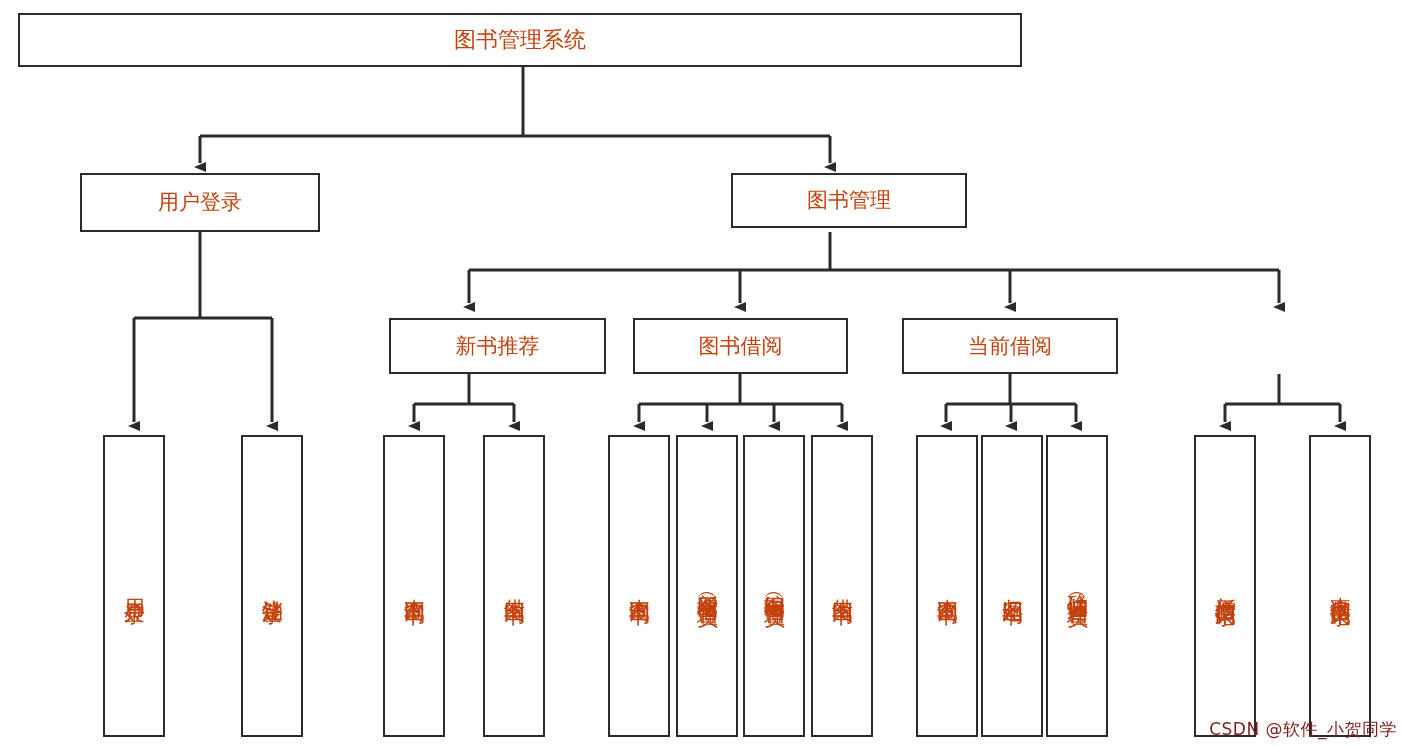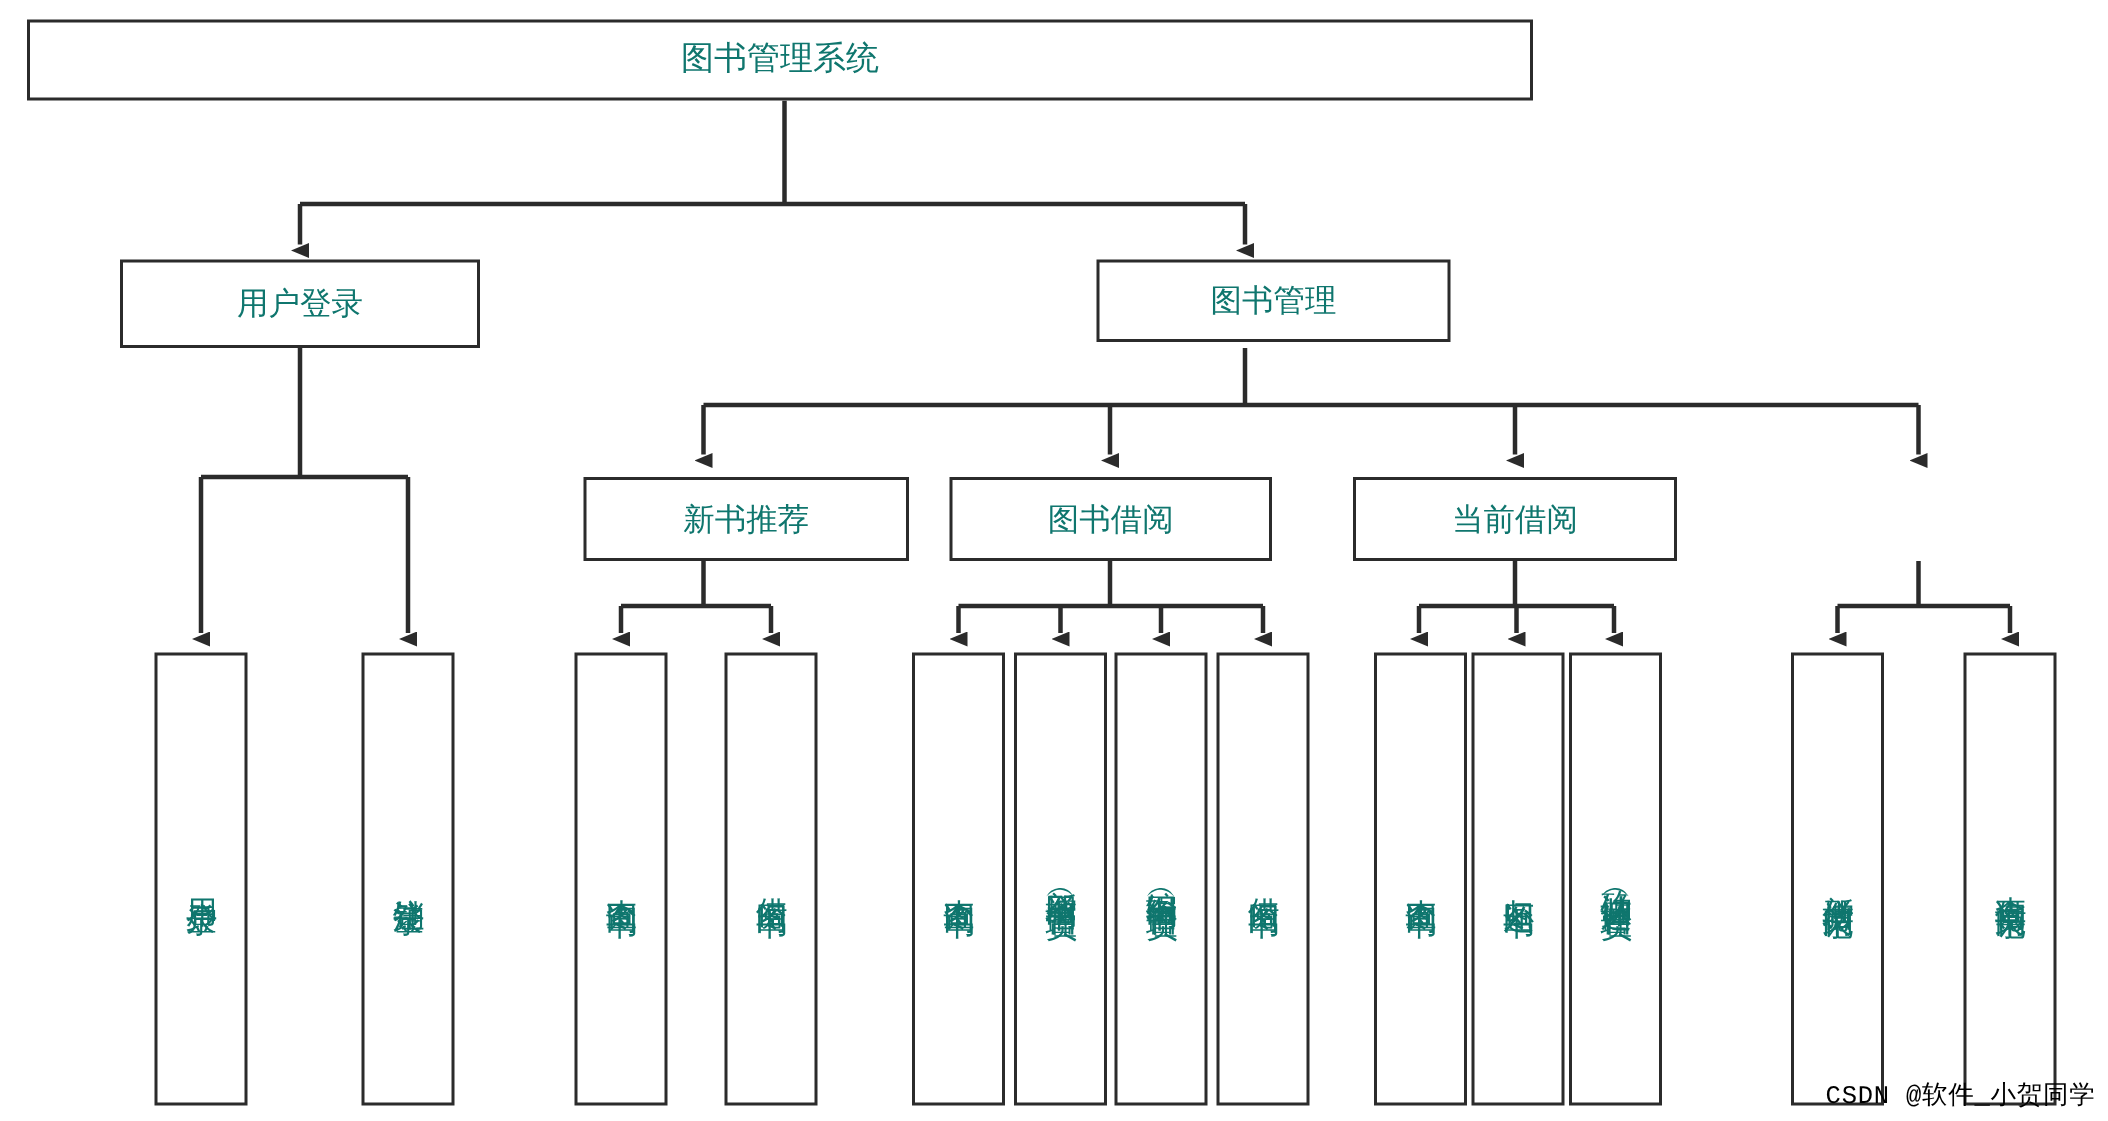--- a/index.html
+++ b/index.html
@@ -25,21 +25,21 @@
     height: 747px;
   }
   .node {
     position: absolute;
     box-sizing: border-box;
     border: 2px solid #2b2b2b;
     background: #ffffff;
     display: flex;
     align-items: center;
     justify-content: center;
-    color: #0f766e;
+    color: #c2410c;
     z-index: 2;
   }
   .node .lbl {
     display: block;
     text-align: center;
     line-height: 1.18;
   }
   .node-root .lbl { font-size: 22px; }
   .node-l1 .lbl { font-size: 21px; }
   .node-l2 .lbl { font-size: 21px; }
@@ -53,25 +53,24 @@
     letter-spacing: 2px;
     line-height: 1;
     max-height: 282px;
     white-space: nowrap;
   }
   #watermark {
     position: absolute;
     right: 8px;
     bottom: 6px;
     font-size: 17px;
-    color: #000000;
+    color: #7f1d1d;
     z-index: 5;
     white-space: nowrap;
     letter-spacing: 0.5px;
-    font-family: Liberation Mono, monospace;
   }
 </style>
 </head>
 <body>
 
 <div id="canvas">
 
   <svg id="edges" viewBox="0 0 1405 747" xmlns="http://www.w3.org/2000/svg">
     <defs>
       <marker id="arrow" markerWidth="10" markerHeight="12" refX="1" refY="6" orient="auto" markerUnits="userSpaceOnUse">

